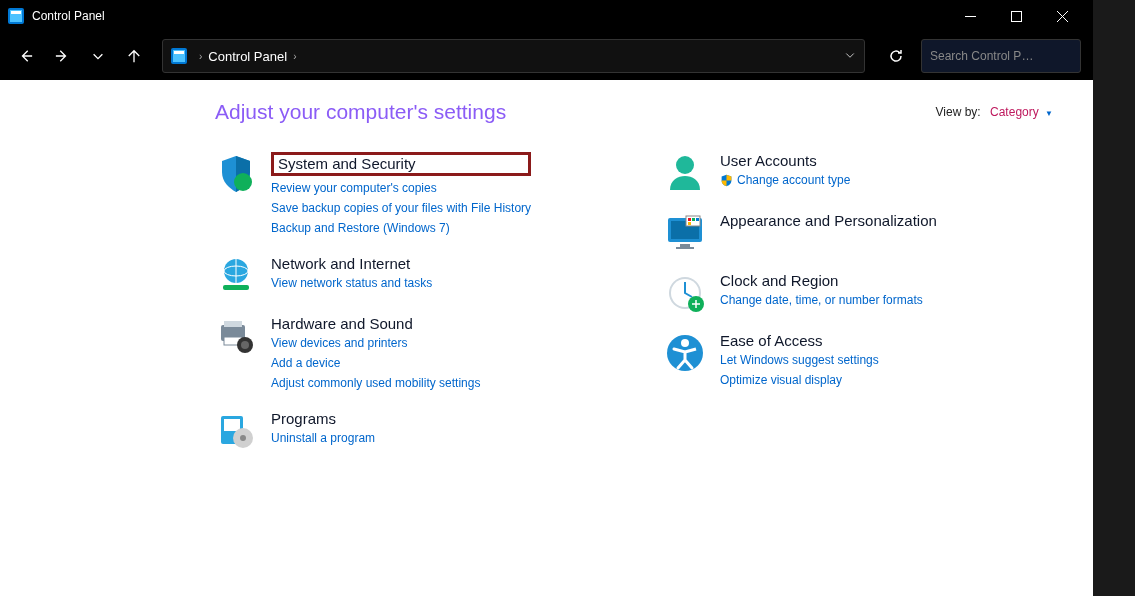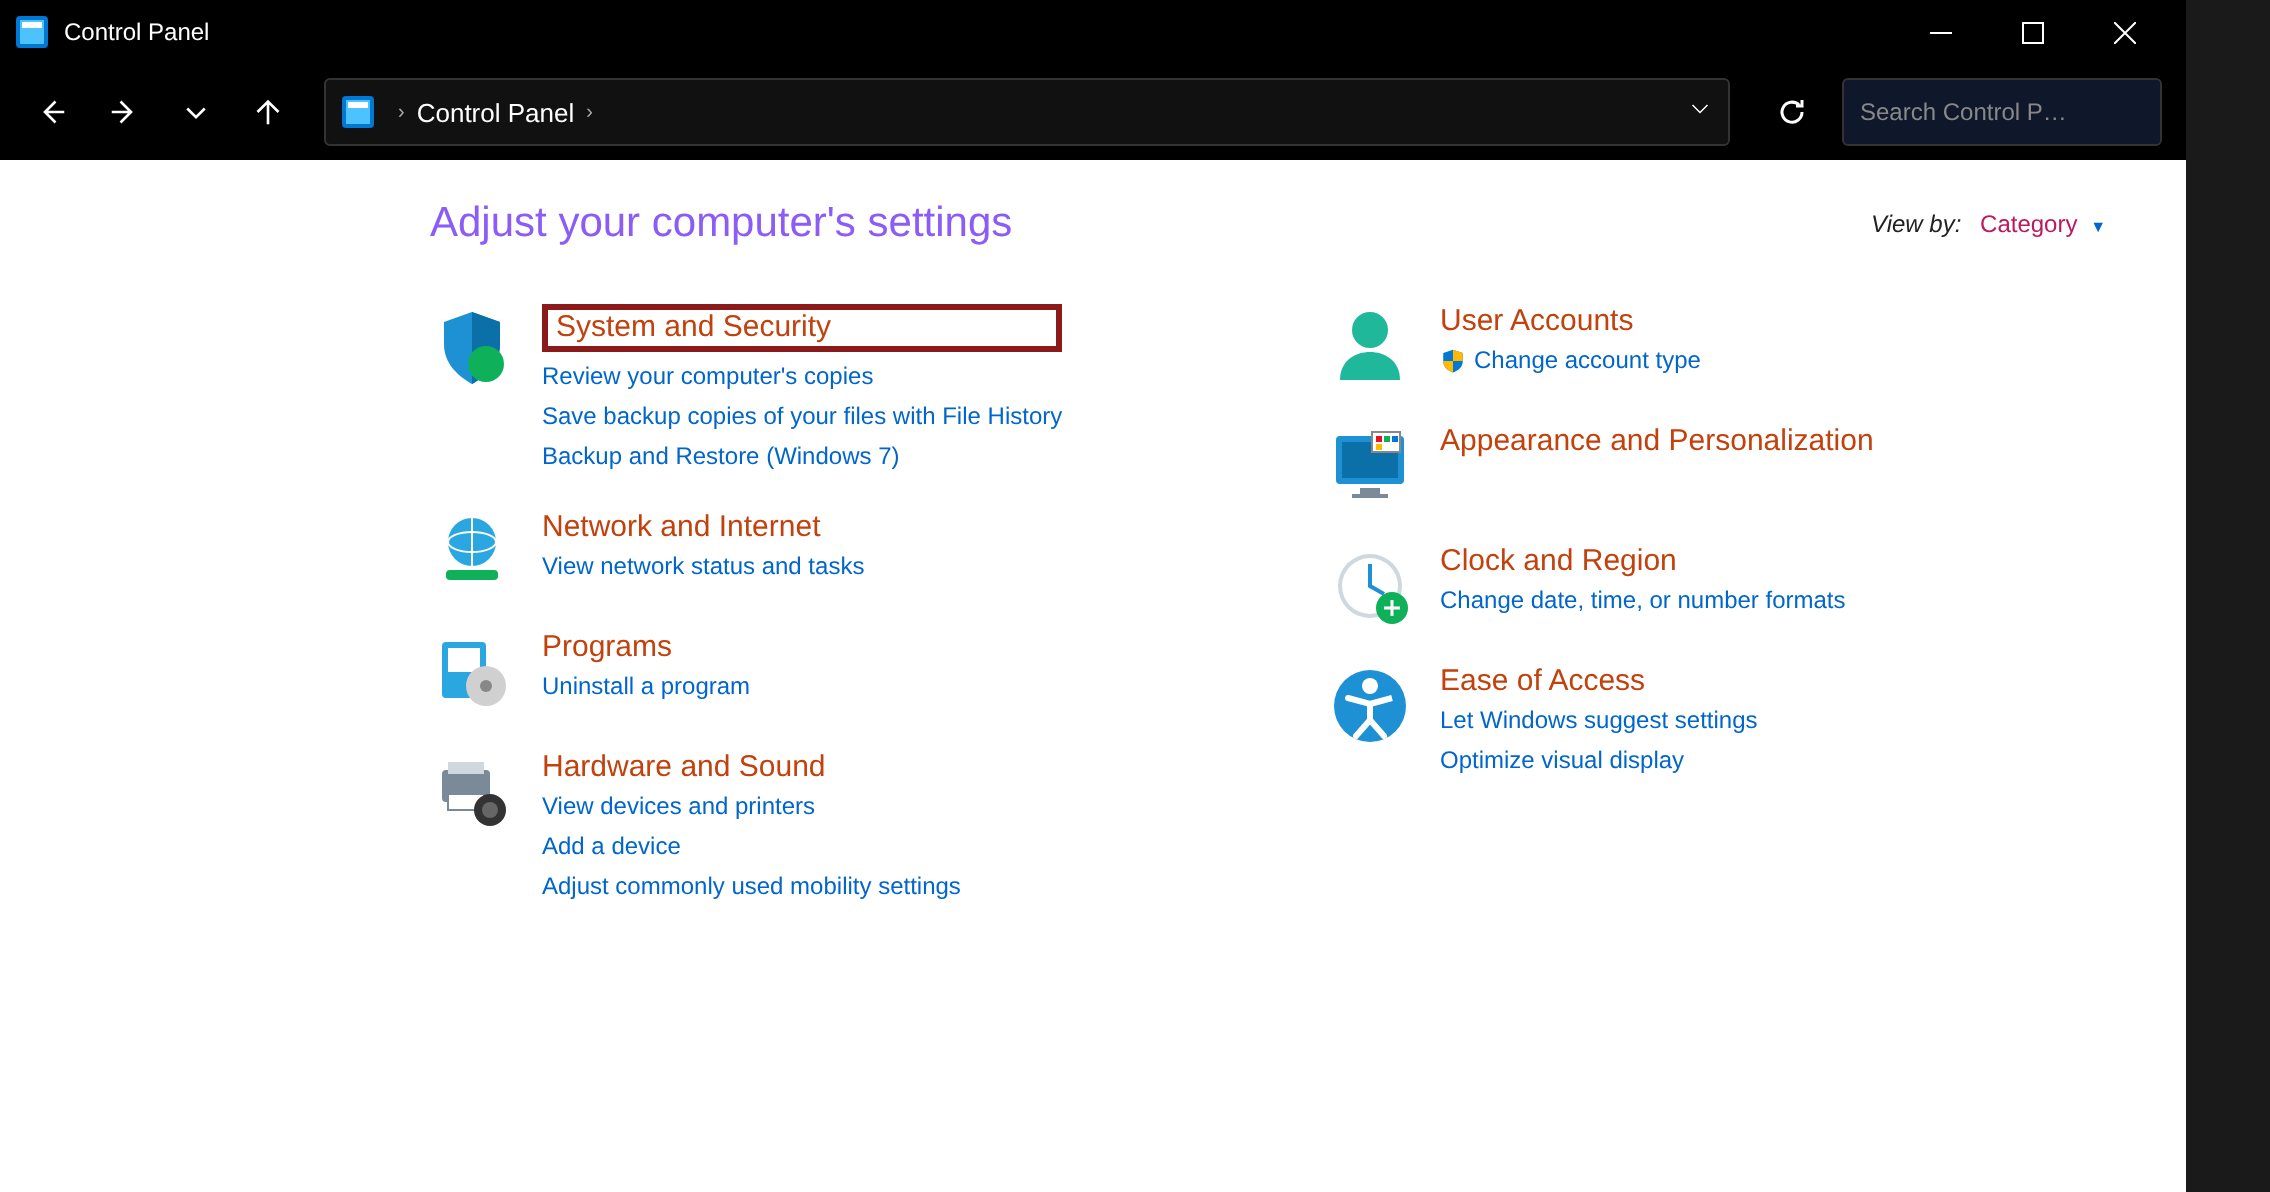--- a/index.html
+++ b/index.html
@@ -22,30 +22,30 @@
   .addr-drop { margin-left:auto; }
   .refresh-btn { width:34px;height:34px;display:flex;align-items:center;justify-content:center;color:#fff;}
   .refresh-btn svg{width:16px;height:16px;stroke:#fff;fill:none;stroke-width:1.5;}
   .searchbox { width: 160px; height:34px; background:#0f172a;border:1px solid #333;border-radius:3px;display:flex;align-items:center;padding:0 8px;color:#888;font-size:12px;}
 
   .content { flex:1; background:#fff; padding: 20px 0 0 0; overflow:hidden;}
   .content-inner { padding-left: 215px; padding-right: 40px; }
   .top-row { display:flex; justify-content:space-between; align-items:center; margin-bottom: 28px;}
   .heading { color:#8b5cf6; font-size: 21px; font-weight:400; }
   .viewby { font-size:12px; color:#222; }
-  .viewby-label { margin-right:6px;font-style:italic;}
+  .viewby-label { margin-right:6px;}
   .viewby-value { color:#be185d; }
   .viewby-caret { color:#0066cc; font-size:8px; margin-left:3px;}
 
   .categories { display:flex; gap: 60px; }
   .col { display:flex; flex-direction:column; gap: 18px; flex:1;}
   .cat { display:flex; gap: 14px; }
   .cat-icon { width: 42px; height: 42px; flex-shrink:0; display:flex;align-items:center;justify-content:center;}
   .cat-body { display:flex; flex-direction:column; gap:2px;}
-  .cat-title { color:#c2410c; font-size:15px; }
+  .cat-title { color:#0f172a; font-size:15px; }
   .cat-link { color:#0066cc; font-size:12px; line-height:1.5; display:flex;align-items:center;gap:4px;}
   .highlight { border: 3px solid #8b1a1a; padding: 0 4px; display:inline-block; margin-bottom:1px;}
   .shield-badge { width:13px;height:13px; }
 </style>
 </head>
 <body>
 
 <div class="window">
 
   <div class="titlebar">
@@ -164,47 +164,47 @@
             </div>
             <div class="cat-body">
               <a class="cat-title">Network and Internet</a>
               <a class="cat-link">View network status and tasks</a>
             </div>
           </div>
 
           <div class="cat">
             <div class="cat-icon">
               <svg viewBox="0 0 42 42">
-                  <rect x="6" y="6" width="22" height="28" rx="2" fill="#2aa7e0"></rect>
-                  <rect x="9" y="9" width="16" height="12" fill="#fff"></rect>
-                  <circle cx="28" cy="28" r="10" fill="#d0d0d0"></circle>
-                  <circle cx="28" cy="28" r="3" fill="#888"></circle>
-                </svg>
-            </div>
-            <div class="cat-body">
-              <a class="cat-title">Programs</a>
-              <a class="cat-link">Uninstall a program</a>
-            </div>
-          </div>
-
-          <div class="cat">
-            <div class="cat-icon">
-              <svg viewBox="0 0 42 42">
                   <rect x="6" y="10" width="24" height="16" rx="2" fill="#7a8a99"></rect>
                   <rect x="9" y="6" width="18" height="6" fill="#cfd8df"></rect>
                   <rect x="9" y="22" width="18" height="8" fill="#fff" stroke="#7a8a99"></rect>
                   <circle cx="30" cy="30" r="8" fill="#333"></circle>
                   <circle cx="30" cy="30" r="4" fill="#666"></circle>
                 </svg>
             </div>
             <div class="cat-body">
               <a class="cat-title">Hardware and Sound</a>
               <a class="cat-link">View devices and printers</a>
               <a class="cat-link">Add a device</a>
               <a class="cat-link">Adjust commonly used mobility settings</a>
+            </div>
+          </div>
+
+          <div class="cat">
+            <div class="cat-icon">
+              <svg viewBox="0 0 42 42">
+                  <rect x="6" y="6" width="22" height="28" rx="2" fill="#2aa7e0"></rect>
+                  <rect x="9" y="9" width="16" height="12" fill="#fff"></rect>
+                  <circle cx="28" cy="28" r="10" fill="#d0d0d0"></circle>
+                  <circle cx="28" cy="28" r="3" fill="#888"></circle>
+                </svg>
+            </div>
+            <div class="cat-body">
+              <a class="cat-title">Programs</a>
+              <a class="cat-link">Uninstall a program</a>
             </div>
           </div>
 
         </div>
 
         <div class="col">
 
           <div class="cat">
             <div class="cat-icon">
               <svg viewBox="0 0 42 42">

